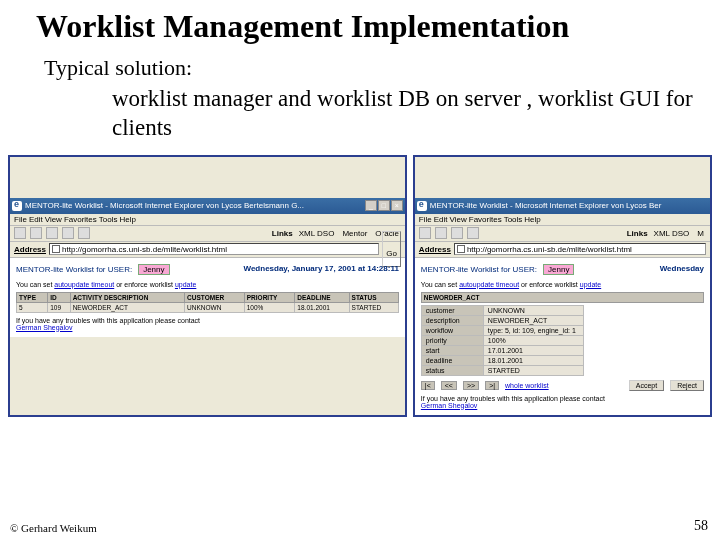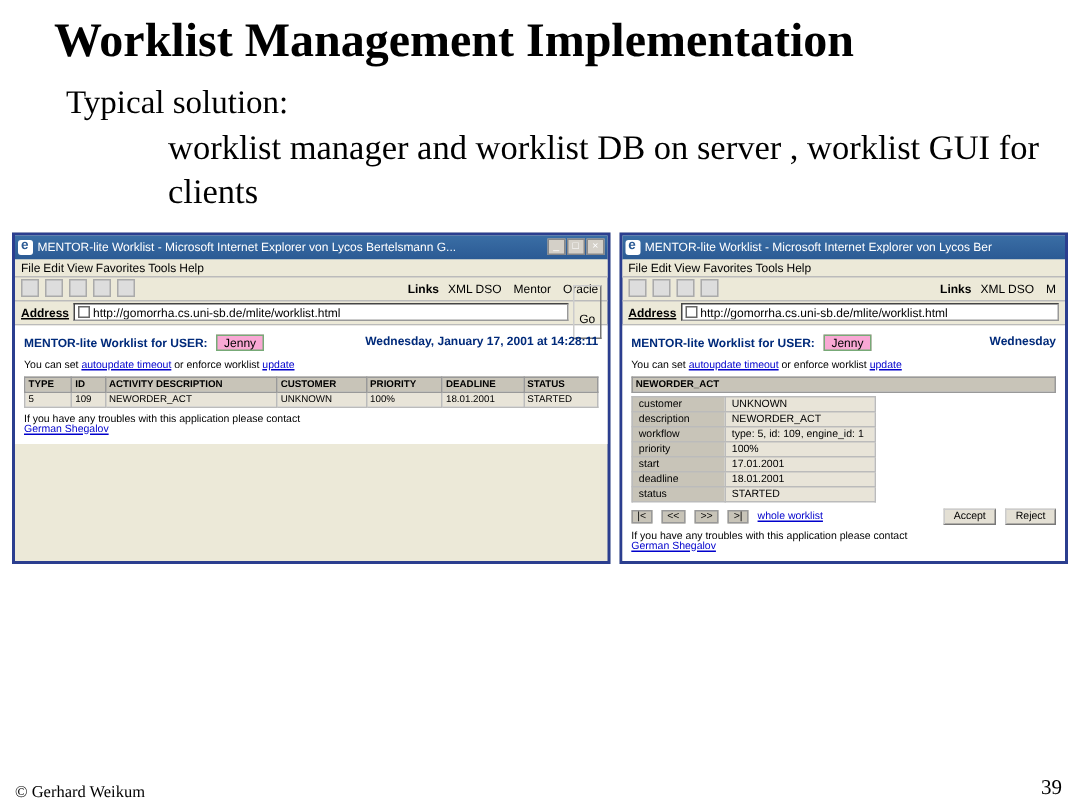--- a/index.html
+++ b/index.html
@@ -4,41 +4,41 @@
 <style>
   * { margin: 0; padding: 0; box-sizing: border-box; }
   body { width: 720px; height: 540px; background: #fff; font-family: "Times New Roman", serif; position: relative; overflow: hidden; }
   .slide-title { font-size: 32px; font-weight: bold; padding: 8px 24px 4px; margin-left: 12px; }
   .subtitle { font-size: 22px; padding: 6px 0 4px 44px; }
   .body-text { font-size: 23px; padding: 0 0 12px 112px; line-height: 1.25; }
   .shots { display: flex; gap: 6px; padding: 0 8px 0 8px; }
   .browser-win { border: 2px solid #2b3e8f; background: #ece9d8; font-family: Tahoma, Arial, sans-serif; font-size: 8px; color: #000; }
   .win-left { width: 400px; }
   .win-right { width: 300px; }
-  .titlebar { display: flex; align-items: center; background: linear-gradient(#3a6ea5, #2b5a94); color: #fff; height: 16px; padding: 0 2px; gap: 3px; }
+  .titlebar { display: flex; align-items: center; background: linear-gradient(#3a6ea5, #2b5a94); color: #fff; height: 16px; padding: 0 2px; gap: 3px; margin-top: 41px; }
   .ie-icon { width: 10px; height: 10px; background: #fff; border-radius: 2px; display: inline-block; position: relative; }
   .ie-icon::after { content: "e"; position: absolute; top: -2px; left: 2px; color: #2b5a94; font-size: 9px; font-weight: bold; }
   .titlebar-text { flex: 1; white-space: nowrap; overflow: hidden; font-size: 8px; }
   .win-btns { display: flex; gap: 1px; }
   .win-btn { width: 12px; height: 11px; background: #d4d0c8; border: 1px solid #888; font-size: 7px; line-height: 9px; text-align: center; }
   .menubar { display: flex; gap: 2px; padding: 1px 4px; background: #ece9d8; border-bottom: 1px solid #bbb; }
   .menuitem { font-size: 8px; }
   .toolbar { display: flex; align-items: center; padding: 1px 4px; gap: 4px; border-bottom: 1px solid #bbb; height: 16px; }
   .tool-icn { width: 12px; height: 12px; background: #ddd; border: 1px solid #aaa; }
   .tool-sep { flex: 1; }
   .links-lbl { font-size: 8px; font-weight: bold; }
   .link-chip { font-size: 8px; padding: 0 2px; }
   .addrbar { display: flex; align-items: center; padding: 1px 4px; gap: 3px; border-bottom: 1px solid #bbb; height: 16px; }
   .addr-lbl { font-size: 8px; font-weight: bold; text-decoration: underline; }
   .addr-field { flex: 1; background: #fff; border: 1px inset #999; height: 12px; font-size: 8px; padding: 0 2px; display: flex; align-items: center; gap: 2px; white-space: nowrap; overflow: hidden; }
   .page-icn { width: 8px; height: 8px; background: #fff; border: 1px solid #666; }
   .go-btn { font-size: 8px; border: 1px outset #ccc; padding: 17px 3px; height: 12px; line-height: 10px; }
   .page { background: #fff; padding: 4px 6px 6px; }
   .page-head { display: flex; align-items: center; gap: 6px; padding: 2px 0 4px; }
-  .page-head-title { color: #002a7a; font-weight: bold; font-size: 8px; }
+  .page-head-title { color: #002a7a; font-weight: normal; font-size: 8px; }
   .user-box { background: #f9a8d4; border: 1px solid #7a7; padding: 0 4px; font-size: 8px; }
   .date-txt { color: #002a7a; font-weight: bold; font-size: 8px; margin-left: auto; text-align: right; line-height: 1.1; }
   .blurb { font-size: 7px; margin: 2px 0 4px; }
   .blurb a { color: #00c; text-decoration: underline; }
   table.wl { width: 100%; border-collapse: collapse; font-size: 6.5px; }
   table.wl th { background: #c8c4b8; border: 1px solid #999; padding: 1px 2px; font-weight: bold; text-align: left; }
   table.wl td { background: #e8e4d8; border: 1px solid #bbb; padding: 1px 2px; }
   table.det { border-collapse: collapse; font-size: 7px; margin-top: 2px; }
   table.det td { border: 1px solid #bbb; padding: 1px 4px; }
   table.det td.k { background: #c8c4b8; width: 62px; }
@@ -228,13 +228,13 @@
       <div class="foot-note">
         <span>If you have any troubles with this application please contact </span><br>
         <a>German Shegalov</a>
       </div>
     </div>
   </div>
 
 </div>
 
 <div class="copyright">© Gerhard Weikum</div>
-<div class="pagenum">39</div>
+<div class="pagenum">58</div>
 
 </body></html>

